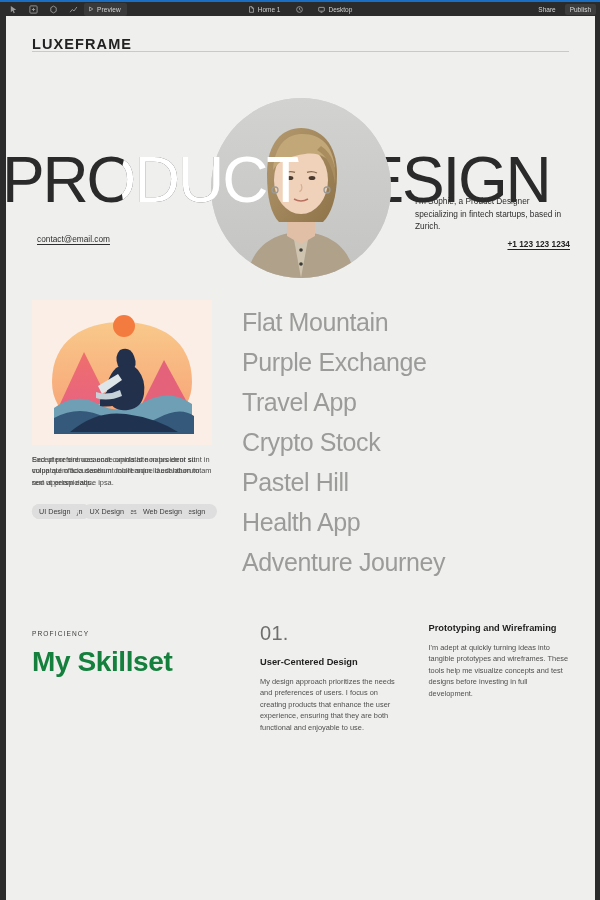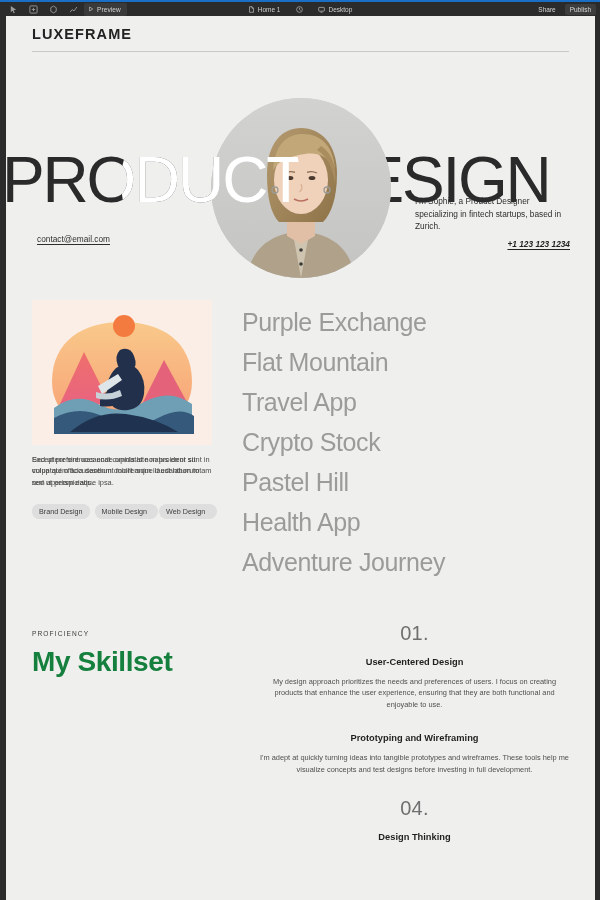--- a/index.html
+++ b/index.html
@@ -58,21 +58,21 @@
     position: absolute; top: 16px; left: 6px;
     width: 589px; height: 884px;
     background: #efefed;
     overflow: hidden;
   }
 
   
   .site-nav {
     position: relative;
     height: 36px;
-    display: flex; align-items: center; justify-content: space-between;
+    display: flex; align-items: flex-end; justify-content: space-between;
     padding: 0 26px;
   }
   .brand {
     font-size: 14.5px; font-weight: 700; letter-spacing: 1.1px; color: #222;
   }
   .nav-links { display: flex; align-items: center; gap: 20px; }
   .nav-link {
     display: flex; align-items: center; gap: 4px;
     font-size: 8.5px; color: #2b2b2b; letter-spacing: .2px;
   }
@@ -109,21 +109,20 @@
     position: absolute; right: 25px; top: 143px;
     width: 155px;
     font-size: 8.3px; line-height: 12.6px; color: #2e2e2e;
     z-index: 4;
   }
   .hero-phone {
     position: absolute; right: 25px; top: 187px;
     font-size: 8.3px; font-weight: 700; color: #222;
     text-decoration: underline; text-underline-offset: 2px;
     z-index: 4;
-    font-style: italic;
   }
   .hero-email {
     position: absolute; left: 31px; top: 182px;
     font-size: 8.3px; color: #2e2e2e;
     text-decoration: underline; text-underline-offset: 2px;
     z-index: 4;
   }
 
   
   .projects {
@@ -172,22 +171,22 @@
     font-size: 6.6px; letter-spacing: 1.1px; color: #3a3a3a;
     text-transform: uppercase; margin-bottom: 9px;
   }
   .skills-title {
     font-size: 28px; font-weight: 700; color: #15803d; letter-spacing: -.4px;
   }
 
   .skills-grid {
     flex: 1;
     display: grid;
-    grid-template-columns: 1fr;
-    column-gap: 28px; row-gap: 22px; text-align: center;
+    grid-template-columns: 1fr 1fr;
+    column-gap: 28px; row-gap: 22px;
   }
   .skill-num {
     font-size: 20px; font-weight: 400; color: #6f6f6f;
     letter-spacing: .3px; margin-bottom: 11px;
   }
   .skill-name {
     font-size: 9.3px; font-weight: 700; color: #1f1f1f;
     line-height: 13px; margin-bottom: 7px;
   }
   .skill-desc {
@@ -360,26 +359,31 @@
           <div class="tag-row">
             <span class="tag">Digital Design</span>
             <span class="tag">Product Design</span>
             <span class="tag">Web Design</span>
           </div>
           <div class="tag-row">
             <span class="tag">Brand Design</span>
             <span class="tag">Mobile Design</span>
             <span class="tag">Web Design</span>
           </div>
+          <div class="tag-row">
+            <span class="tag">UI Design</span>
+            <span class="tag">UX Design</span>
+            <span class="tag">Web Design</span>
+          </div>
         </div>
       </div>
 
       <div class="proj-list">
+        <div class="proj-item">Flat Mountain</div>
         <div class="proj-item">Purple Exchange</div>
-        <div class="proj-item">Flat Mountain</div>
         <div class="proj-item">Travel App</div>
         <div class="proj-item">Crypto Stock</div>
         <div class="proj-item">Pastel Hill</div>
         <div class="proj-item">Health App</div>
         <div class="proj-item">Adventure Journey</div>
       </div>
     </div>
 
     <div class="skills">
       <div class="skills-head">
@@ -390,22 +394,17 @@
       <div class="skills-grid">
         <div>
           <div class="skill-num">01.</div>
           <div class="skill-name">User-Centered Design</div>
           <div class="skill-desc">My design approach prioritizes the needs and preferences of users. I focus on creating products that enhance the user experience, ensuring that they are both functional and enjoyable to use.</div>
         </div>
         <div>
           <div class="skill-name">Prototyping and Wireframing</div>
           <div class="skill-desc">I'm adept at quickly turning ideas into tangible prototypes and wireframes. These tools help me visualize concepts and test designs before investing in full development.</div>
         </div>
-        <div>
-          <div class="skill-num">04.</div>
-          <div class="skill-name">Design Thinking</div>
-          <div class="skill-desc"></div>
-        </div>
       </div>
     </div>
 
   </div>
 </div>
 
 </body></html>

